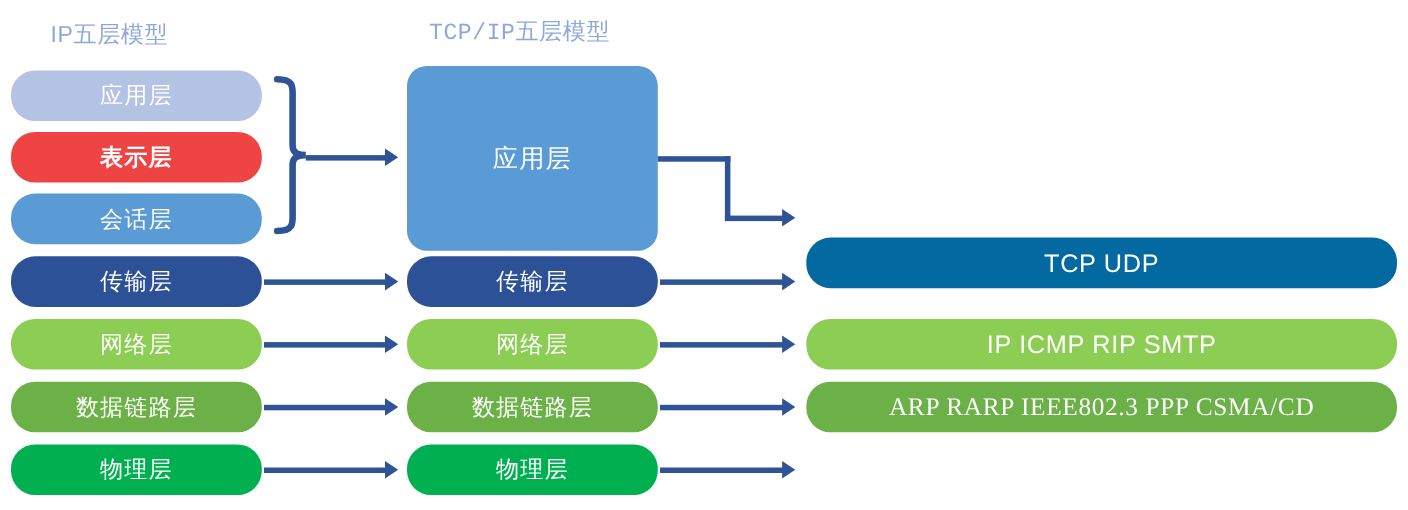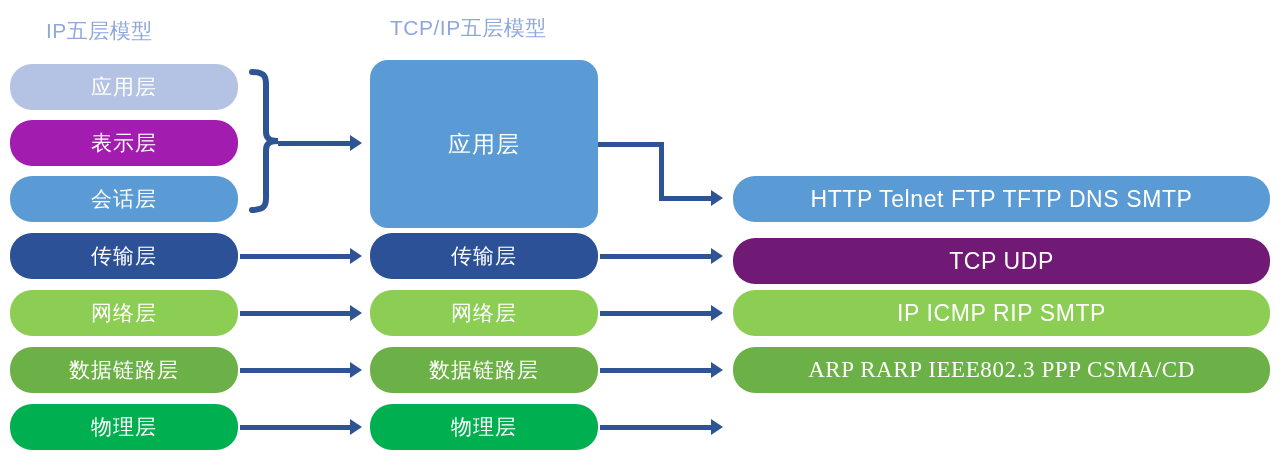--- a/index.html
+++ b/index.html
@@ -60,24 +60,24 @@
     white-space:nowrap;
     pointer-events:none;
   }
 </style>
 </head>
 <body style="background: rgb(255, 255, 255);">
 
 <div id="canvas">
 
   <div class="title" id="title-osi" style="color: rgb(143, 168, 220);">IP五层模型</div>
-  <div class="title" id="title-tcp" style="color: rgb(143, 168, 220);">TCP/IP五层模型</div>
+  <div class="title" id="title-tcp" style="color: rgb(143, 168, 220); font-family: Liberation Mono, monospace;">TCP/IP五层模型</div>
 
   <div class="pill lcol" id="osi-0" style="top: 64px; background: rgb(180, 194, 228);">应用层</div>
-  <div class="pill lcol" id="osi-1" style="top: 120px; background: #a21caf;">表示层</div>
+  <div class="pill lcol" id="osi-1" style="top: 120px; background: #ef4444; font-weight: bold;">表示层</div>
   <div class="pill lcol" id="osi-2" style="top: 176px; background: rgb(91, 155, 213);">会话层</div>
   <div class="pill lcol" id="osi-3" style="top: 233px; background: rgb(45, 81, 150);">传输层</div>
   <div class="pill lcol" id="osi-4" style="top: 290px; background: rgb(140, 206, 84);">网络层</div>
   <div class="pill lcol" id="osi-5" style="top: 347px; background: rgb(108, 177, 71);">数据链路层</div>
   <div class="pill lcol" id="osi-6" style="top: 404px; background: rgb(0, 176, 80);">物理层</div>
 
   <svg class="brace" style="left:246px;top:66px;" width="60" height="150" viewBox="0 0 60 150">
     <path d="M6 6 C22 6 20 14 20 24 L20 66 C20 74 26 75 32 75 C26 75 20 76 20 84 L20 126 C20 136 22 144 6 144" fill="none" stroke="#2e5496" stroke-width="6" stroke-linecap="round"></path>
   </svg>
 
@@ -112,18 +112,17 @@
 
   <div class="conn" style="left: 600px; top: 311px; width: 113px; height: 5px; background: rgb(46, 84, 150);"></div>
   <div class="arrow-head" style="left: 711px; top: 305px; border-left-color: rgb(46, 84, 150);"></div>
 
   <div class="conn" style="left: 600px; top: 368px; width: 113px; height: 5px; background: rgb(46, 84, 150);"></div>
   <div class="arrow-head" style="left: 711px; top: 362px; border-left-color: rgb(46, 84, 150);"></div>
 
   <div class="conn" style="left: 600px; top: 425px; width: 113px; height: 5px; background: rgb(46, 84, 150);"></div>
   <div class="arrow-head" style="left: 711px; top: 419px; border-left-color: rgb(46, 84, 150);"></div>
 
-  <div class="pill rcol proto" id="proto-0" style="top: 176px; background: rgb(91, 155, 213);">HTTP Telnet FTP TFTP DNS SMTP</div>
-  <div class="pill rcol proto" id="proto-1" style="top: 238px; background: #701a75;">TCP      UDP</div>
+  <div class="pill rcol proto" id="proto-1" style="top: 216px; background: #0369a1;">TCP      UDP</div>
   <div class="pill rcol proto" id="proto-2" style="top: 290px; background: rgb(140, 206, 84);">IP ICMP RIP SMTP</div>
   <div class="pill rcol proto" id="proto-3" style="top: 347px; background: rgb(108, 177, 71); font-family: Liberation Serif, serif;">ARP RARP IEEE802.3 PPP CSMA/CD</div>
 
 </div>
 
 </body></html>

